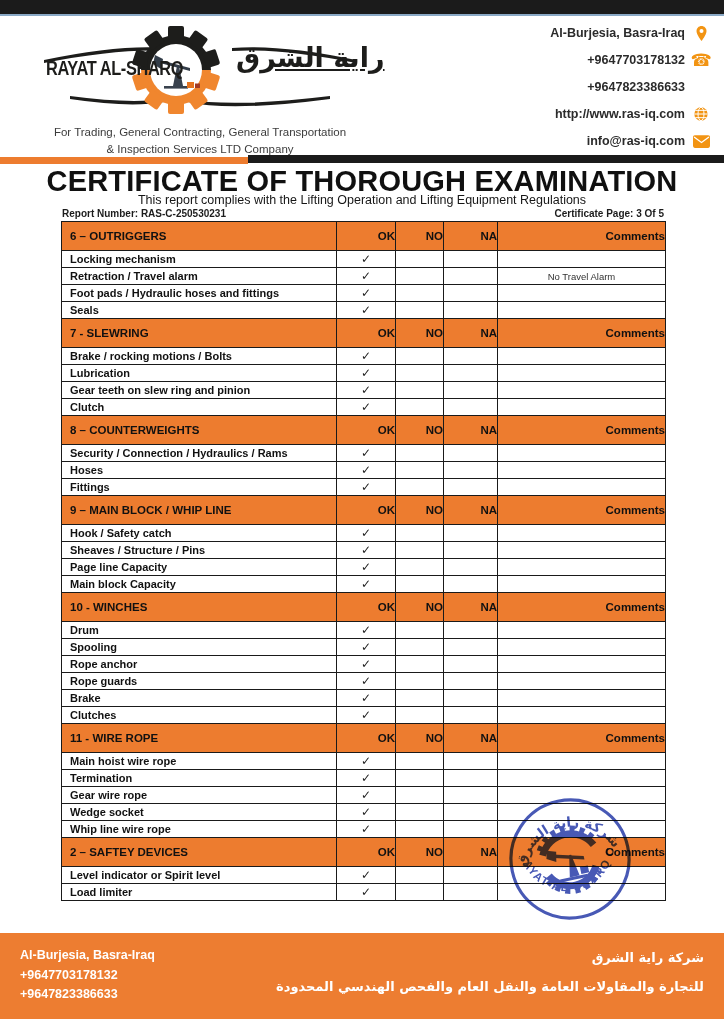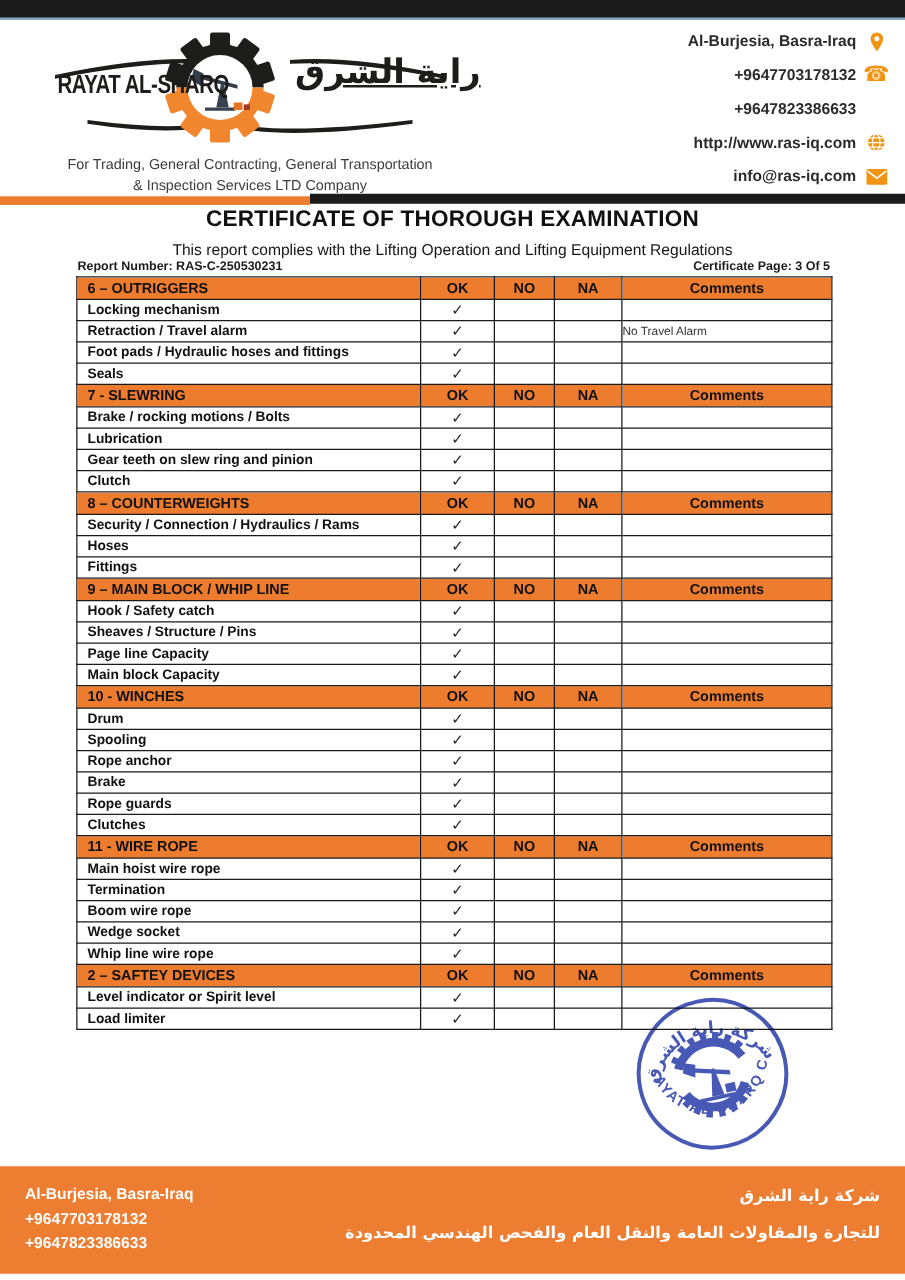--- a/index.html
+++ b/index.html
@@ -22,34 +22,34 @@
   .c-row { display:flex; align-items:center; justify-content:flex-end; height:20px; gap:7px; }
   .c-text { font-size:12.5px; font-weight:700; color:#2b2b2b; white-space:nowrap; }
   .c-icon { width:18px; height:18px; display:flex; align-items:center; justify-content:center; }
   .c-icon.phone { font-family:"DejaVu Sans", sans-serif; font-size:17px; color:#f29413; line-height:16px; }
 
   
   .divider { position:absolute; left:0; top:155px; width:724px; height:9px; }
   .divider .d-orange { position:absolute; left:0; top:2px; width:248px; height:7px; background:#ed7c2f; }
   .divider .d-black  { position:absolute; left:248px; top:0; width:476px; height:8px; background:#1b1b1b; }
 
-  .doc-title { position:absolute; left:0; top:165px; width:724px; text-align:center; font-size:18px; font-weight:700; color:#101010; letter-spacing:0.2px; }
+  .doc-title { position:absolute; left:0; top:165px; width:724px; text-align:center; font-size:29px; font-weight:700; color:#101010; letter-spacing:0.2px; }
   .doc-subtitle { position:absolute; left:0; top:193px; width:724px; text-align:center; font-size:12.5px; color:#161616; }
   .report-line { position:absolute; left:62px; top:208px; width:602px; display:flex; justify-content:space-between; font-size:10px; font-weight:700; color:#1c1c1c; }
 
   
   table.insp { position:absolute; left:61px; top:221px; width:604px; border-collapse:collapse; table-layout:fixed; }
   table.insp td, table.insp th { border:1px solid #1a1a1a; padding:0 0; overflow:hidden; white-space:nowrap; }
-  table.insp tr.sec { background:#ed7c2f; height:18px; }
-  table.insp tr.sec th { font-size:11.5px; font-weight:700; color:#111; text-align:center; }
+  table.insp tr.sec { background:#ed7c2f; height:29px; }
+  table.insp tr.sec th { font-size:11.5px; font-weight:700; color:#111; text-align:right; }
   table.insp tr.sec th.sec-title { text-align:left; padding-left:8px; }
   table.insp tr.item-row { height:17px; background:#fff; }
   table.insp td.item { font-size:11px; font-weight:700; color:#111; padding-left:8px; text-align:left; }
   table.insp td.mark { font-size:12px; text-align:center; color:#222; font-family:"DejaVu Sans", sans-serif; }
-  table.insp td.comment { font-size:9.5px; color:#333; text-align:left; }
+  table.insp td.comment { font-size:9.5px; color:#333; text-align:center; }
 
   
   .stamp { position:absolute; left:504px; top:793px; width:132px; height:132px; transform:rotate(-12deg); opacity:0.93; mix-blend-mode:multiply; pointer-events:none; }
   .stamp text { fill:#3a4cb0; }
 
   
   .footer { position:absolute; left:0; top:933px; width:724px; height:86px; background:#ed7d31; color:#fff; }
   .f-left { position:absolute; left:20px; top:13px; font-size:12.5px; font-weight:700; line-height:19.5px; }
   .f-right { position:absolute; right:20px; top:10px; text-align:right; direction:rtl; font-family:"DejaVu Sans", sans-serif; font-size:13px; font-weight:700; line-height:29px; }
 </style>
@@ -344,34 +344,34 @@
           <td class="comment"></td>
         </tr>
         <tr class="item-row">
           <td class="item">Rope anchor</td>
           <td class="mark">✓</td>
           <td class="mark"></td>
           <td class="mark"></td>
           <td class="comment"></td>
         </tr>
         <tr class="item-row">
+          <td class="item">Rope guards</td>
+          <td class="mark">✓</td>
+          <td class="mark"></td>
+          <td class="mark"></td>
+          <td class="comment"></td>
+        </tr>
+        <tr class="item-row">
           <td class="item">Brake</td>
           <td class="mark">✓</td>
           <td class="mark"></td>
           <td class="mark"></td>
           <td class="comment"></td>
         </tr>
         <tr class="item-row">
-          <td class="item">Rope guards</td>
-          <td class="mark">✓</td>
-          <td class="mark"></td>
-          <td class="mark"></td>
-          <td class="comment"></td>
-        </tr>
-        <tr class="item-row">
           <td class="item">Clutches</td>
           <td class="mark">✓</td>
           <td class="mark"></td>
           <td class="mark"></td>
           <td class="comment"></td>
         </tr>
         <tr class="sec">
           <th class="sec-title">11 - WIRE ROPE</th>
           <th>OK</th>
           <th>NO</th>
@@ -386,21 +386,21 @@
           <td class="comment"></td>
         </tr>
         <tr class="item-row">
           <td class="item">Termination</td>
           <td class="mark">✓</td>
           <td class="mark"></td>
           <td class="mark"></td>
           <td class="comment"></td>
         </tr>
         <tr class="item-row">
-          <td class="item">Boom wire rope</td>
+          <td class="item">Gear wire rope</td>
           <td class="mark">✓</td>
           <td class="mark"></td>
           <td class="mark"></td>
           <td class="comment"></td>
         </tr>
         <tr class="item-row">
           <td class="item">Wedge socket</td>
           <td class="mark">✓</td>
           <td class="mark"></td>
           <td class="mark"></td>

